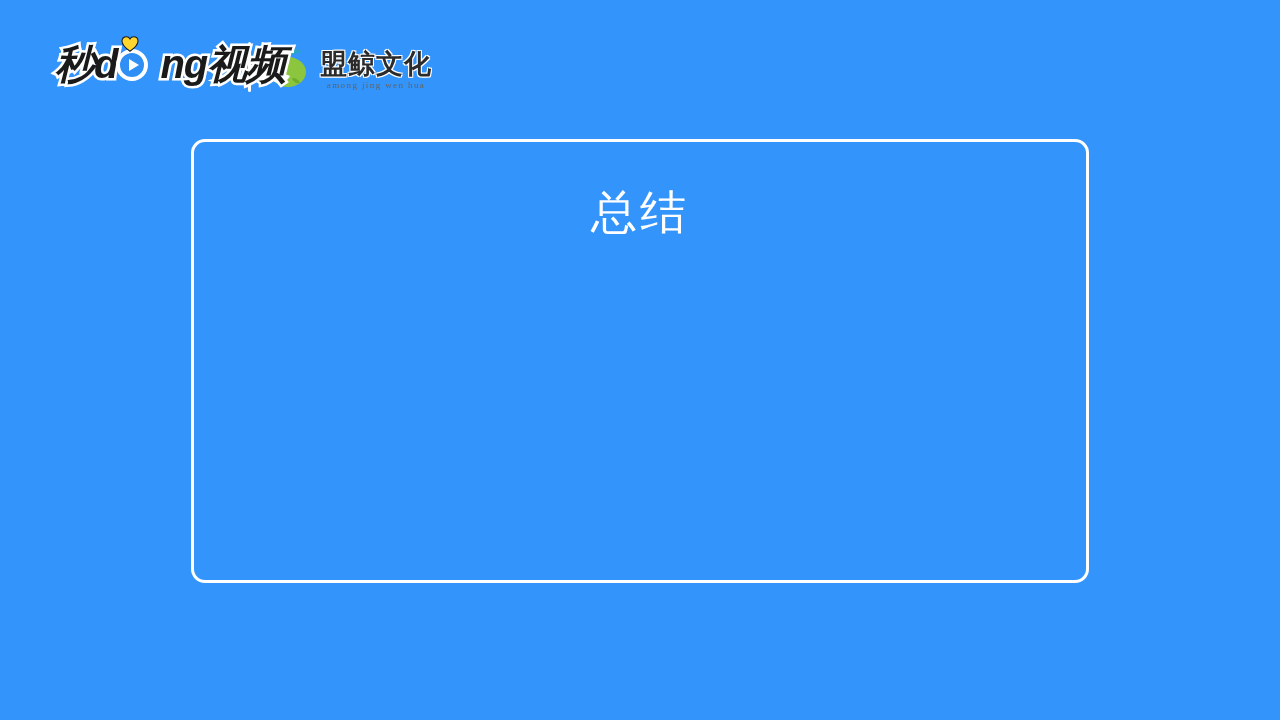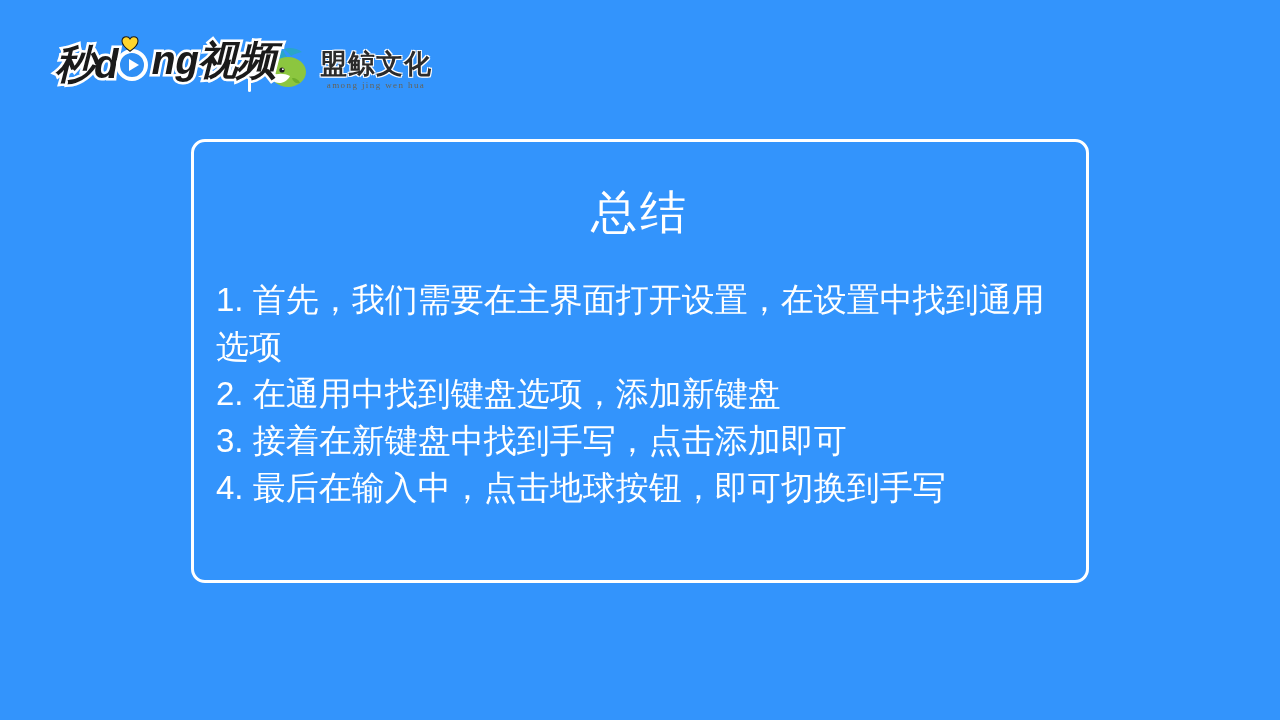--- a/index.html
+++ b/index.html
@@ -46,21 +46,21 @@
     letter-spacing: -1px;
     -webkit-text-stroke: 5px #ffffff;
     paint-order: stroke fill;
     text-shadow:
       -1px -1px 0 #ffffff, 1px -1px 0 #ffffff,
       -1px  1px 0 #ffffff, 1px  1px 0 #ffffff,
       -2px  0   0 #ffffff, 2px  0   0 #ffffff,
        0   -2px 0 #ffffff, 0    2px 0 #ffffff;
   }
   .md-seg-a { z-index: 3; }
-  .md-seg-b { z-index: 3; margin-left: 34px; font-family: Liberation Mono, monospace; }
+  .md-seg-b { z-index: 3; margin-left: 43px; }
   #md-play-circle {
     position: absolute;
     left: 61px;
     top: 11px;
     width: 32px;
     height: 32px;
     border-radius: 50%;
     background: #2f8ff5;
     border: 4px solid #ffffff;
     box-sizing: border-box;
@@ -219,19 +219,13 @@
       <div id="mengjing-title">盟鲸文化</div>
       <div id="mengjing-subtitle">among jing wen hua</div>
     </div>
   </div>
 
 </div>
 
 <div id="summary-card">
   <div id="card-title">总结</div>
 
-  <ul id="steps-list">
-    <li class="step-item">1. 首先，我们需要在主界面打开设置，在设置中找到通用选项</li>
-    <li class="step-item">2. 在通用中找到键盘选项，添加新键盘</li>
-    <li class="step-item">3. 接着在新键盘中找到手写，点击添加即可</li>
-    <li class="step-item">4. 最后在输入中，点击地球按钮，即可切换到手写</li>
-  </ul>
 </div>
 
 </body></html>

